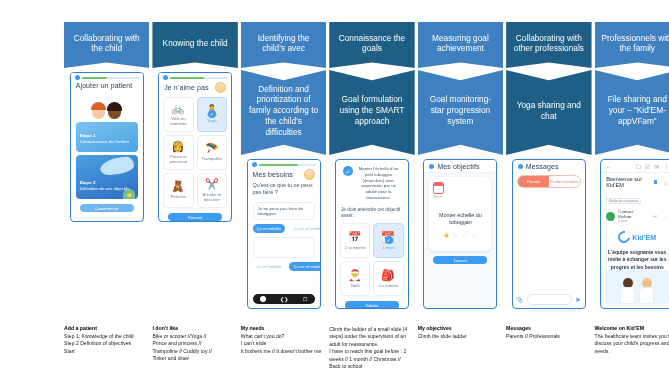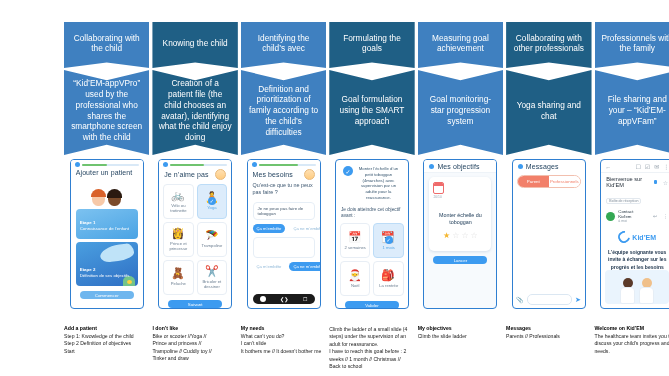--- a/index.html
+++ b/index.html
@@ -240,21 +240,20 @@
 </style>
 </head>
 <body>
 
 <div class="stage">
 
   <div class="cols">
 
     <div class="col">
       <div class="chev-title light">Collaborating with the child</div>
-      <div class="chev-sub light">“Kid’EM-appVPro” used by the professional who shares the smartphone screen with the child</div>
       <div class="phone-wrap">
         <div class="phone">
           <div class="ph-top">
             <div class="ph-dot"></div>
             <div class="ph-bar">
                 <i></i>
               </div>
           </div>
           <div class="ph-title">
             <span class="t">Ajouter un patient</span>
@@ -279,21 +278,20 @@
             </div>
           </div>
           <div class="spacer"></div>
           <div class="btn-pill">Commencer</div>
         </div>
       </div>
     </div>
 
     <div class="col">
       <div class="chev-title dark">Knowing the child</div>
-      <div class="chev-sub dark">Creation of a patient file (the child chooses an avatar), identifying what the child enjoy doing</div>
       <div class="phone-wrap">
         <div class="phone">
           <div class="ph-top">
             <div class="ph-dot"></div>
             <div class="ph-bar">
                 <i style="width:60%"></i>
               </div>
           </div>
           <div class="ph-title">
             <span class="t">Je n’aime pas</span>
@@ -362,21 +360,21 @@
           <div class="navbar">
             <span class="dotw"></span>
             <span>❮❯</span>
             <span>☐</span>
           </div>
         </div>
       </div>
     </div>
 
     <div class="col">
-      <div class="chev-title dark">Formulating the goals</div>
+      <div class="chev-title dark">Connaissance the goals</div>
       <div class="chev-sub dark">Goal formulation using the SMART approach</div>
       <div class="phone-wrap">
         <div class="phone">
           <div class="goalbox">
             <span class="gb-ic">✓</span>
             <span class="gb-tx">Monter l’échelle d’un petit toboggan (4marches) avec supervision par un adulte pour la reassurance.</span>
           </div>
           <div class="ask">Je dois atteindre cet objectif avant :</div>
           <div class="grid2">
             <div class="gcard">

